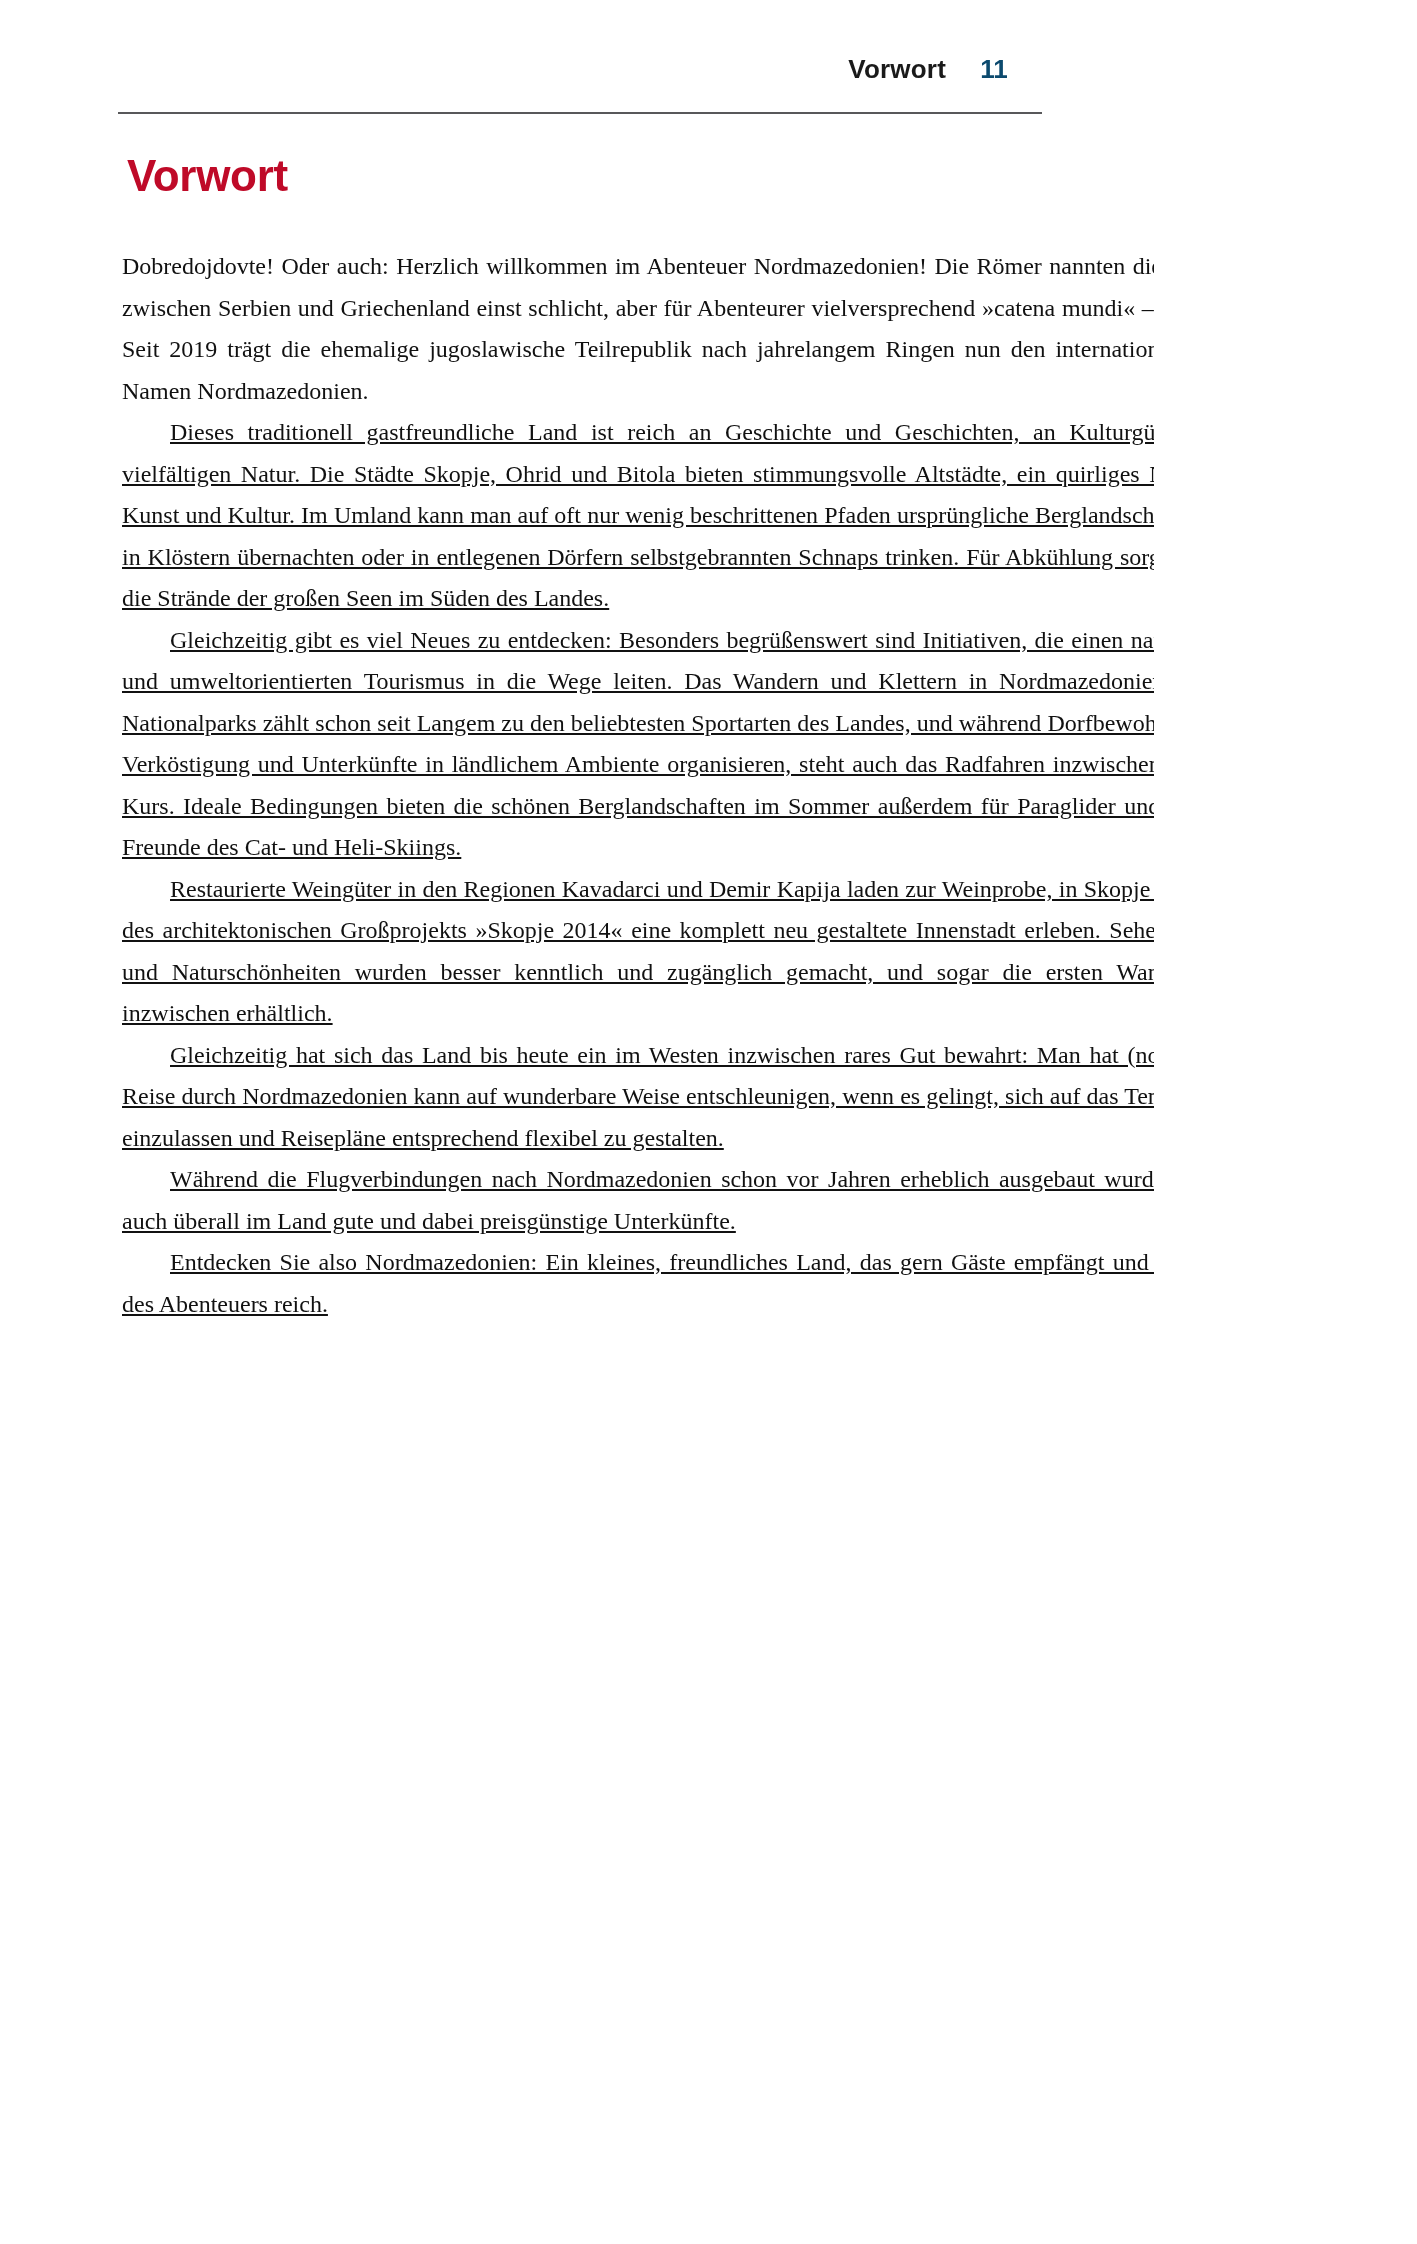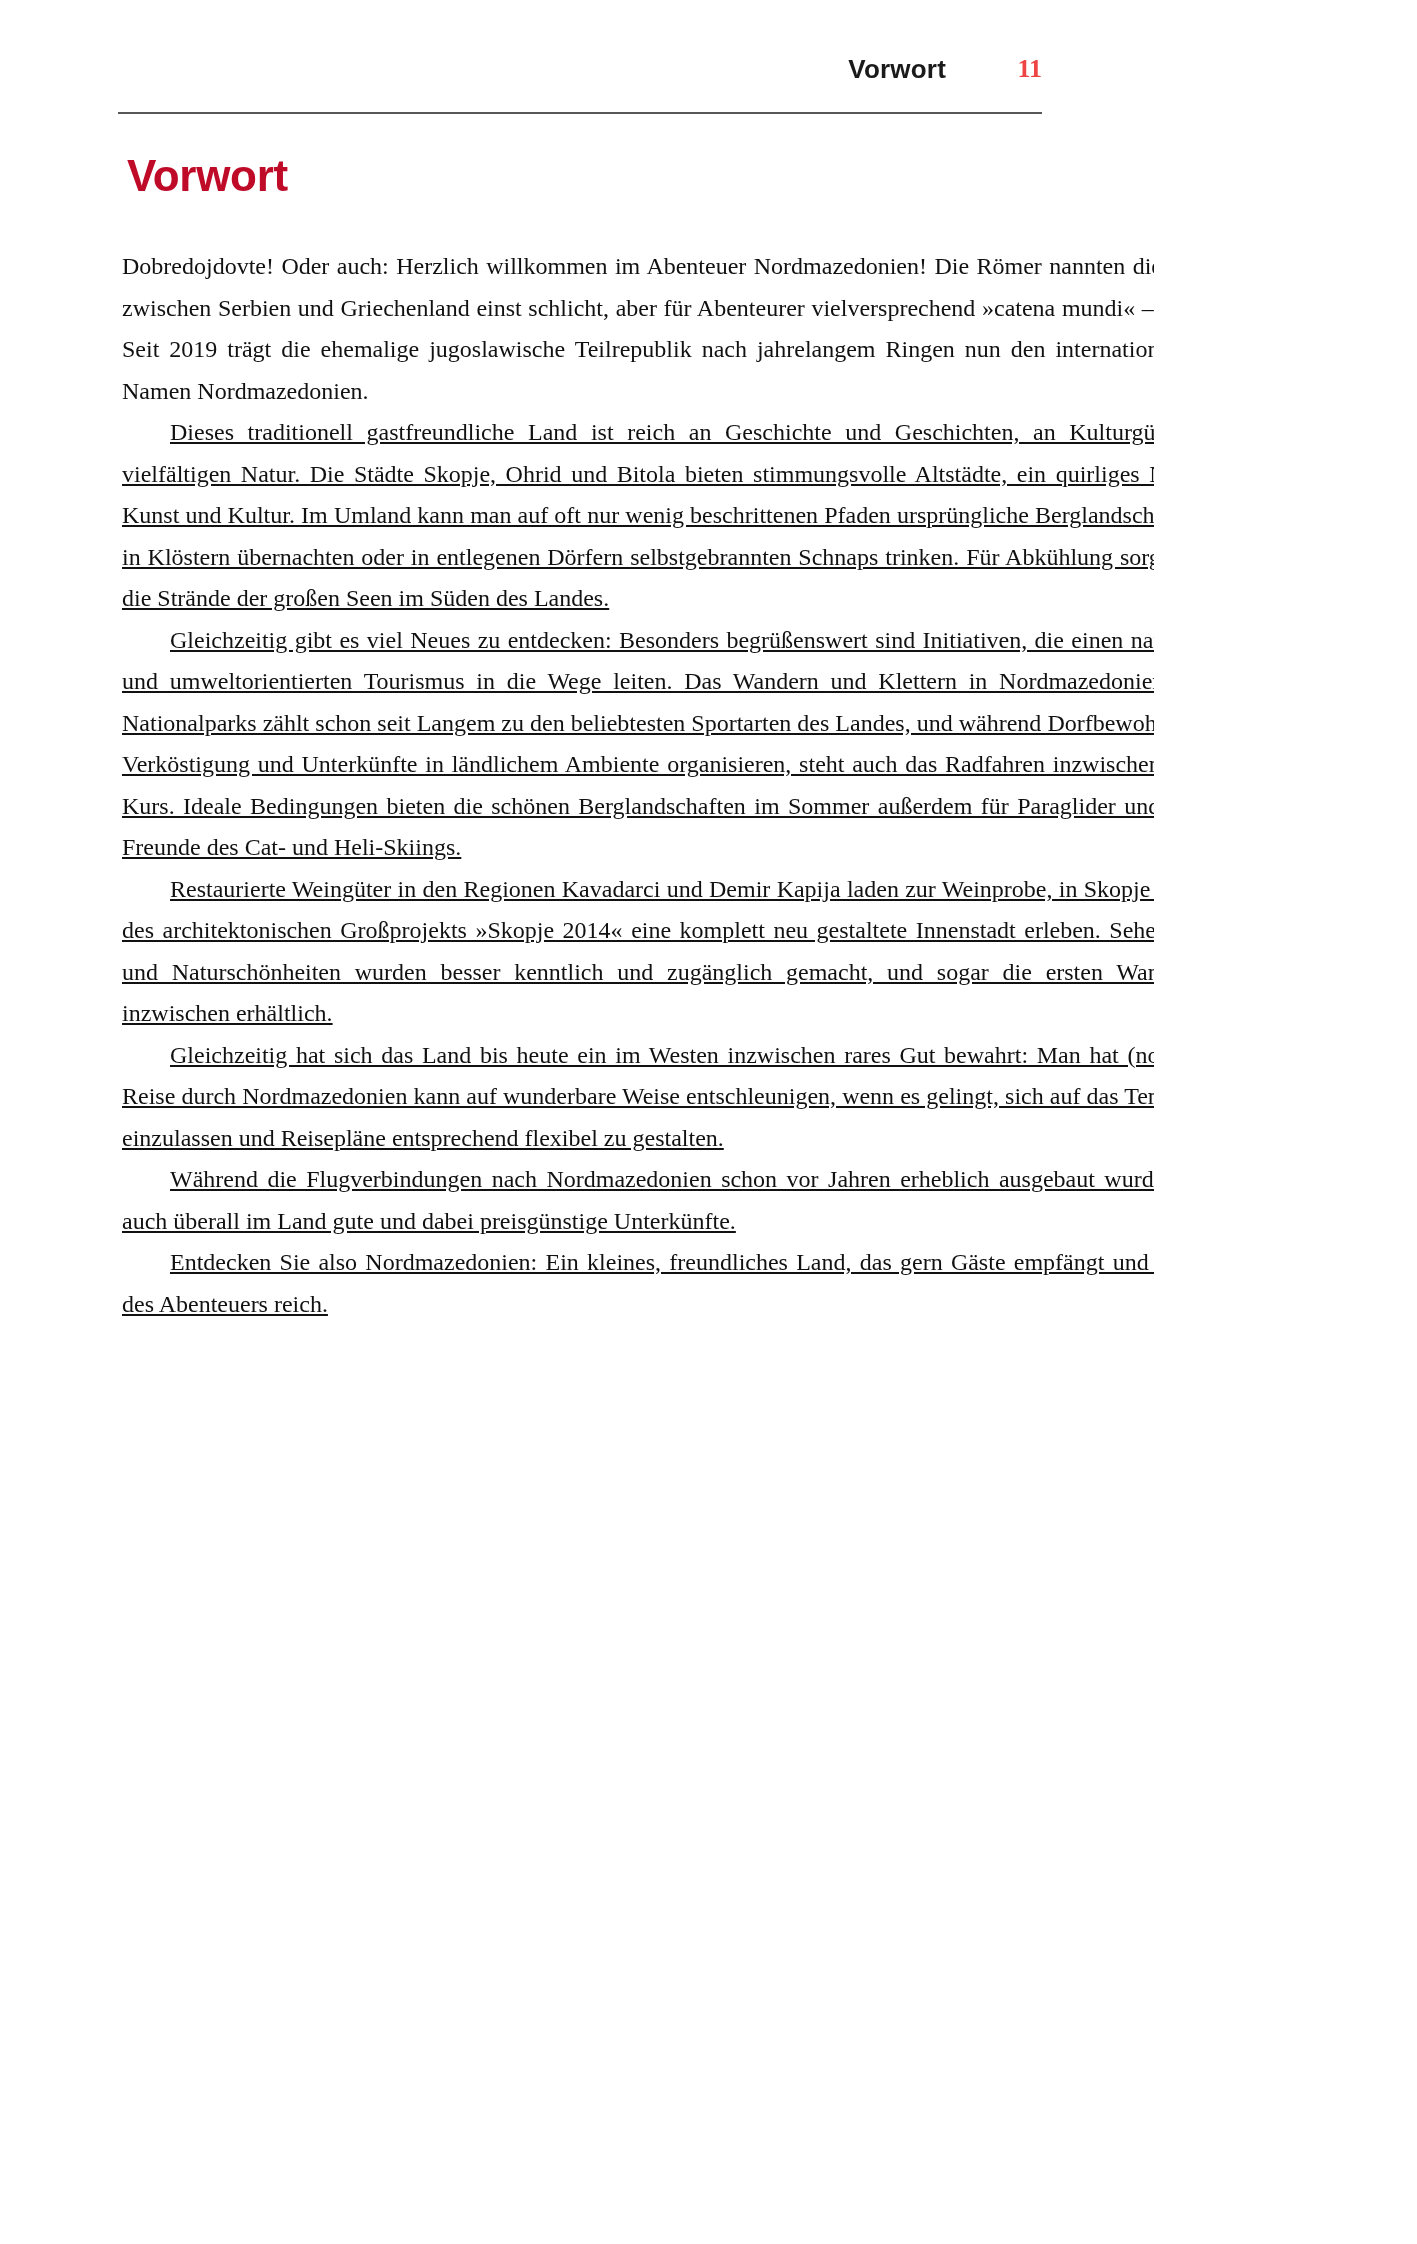--- a/index.html
+++ b/index.html
@@ -31,27 +31,27 @@
   }
   .running-head-title {
     font-family: "Liberation Sans", "DejaVu Sans", sans-serif;
     font-weight: bold;
     font-size: 26px;
     letter-spacing: 0.2px;
     color: #1a1a1a;
     line-height: 1;
   }
   .running-head-folio {
-    font-family: Liberation Serif, serif;
+    font-family: Liberation Sans, sans-serif;
     font-weight: bold;
     font-size: 26px;
-    color: #ef4444;
+    color: #0c4a6e;
     line-height: 1;
     width: 96px;
-    text-align: right;
+    text-align: center;
   }
   .header-rule {
     position: absolute;
     left: 118px;
     right: 112px;
     top: 112px;
     height: 2px;
     background: #58585a;
   }
 

